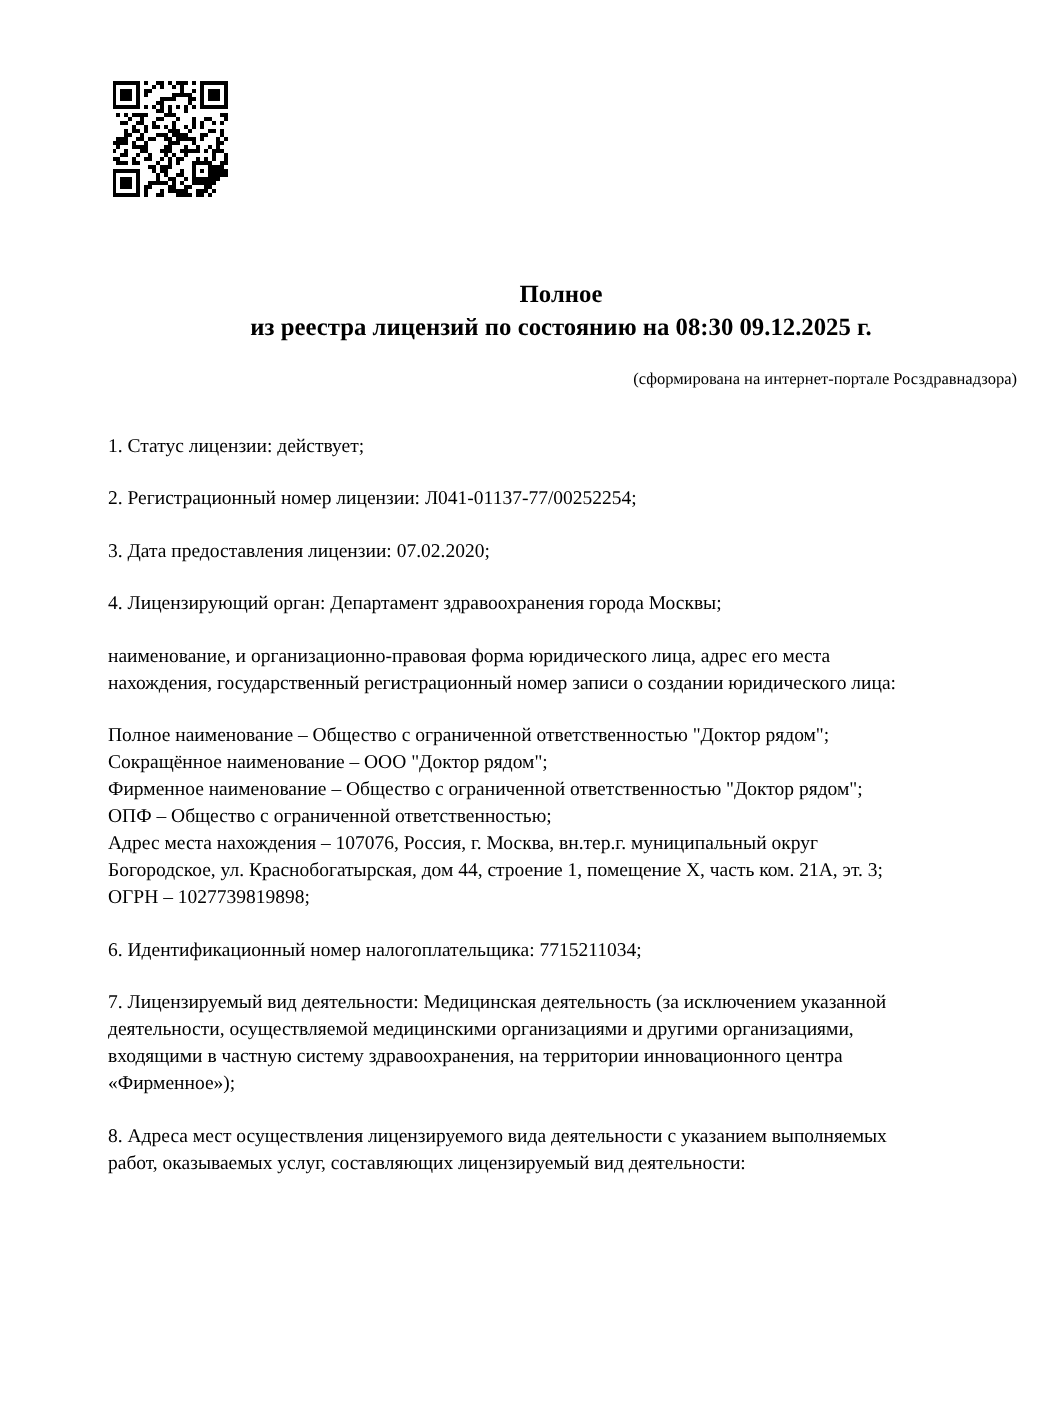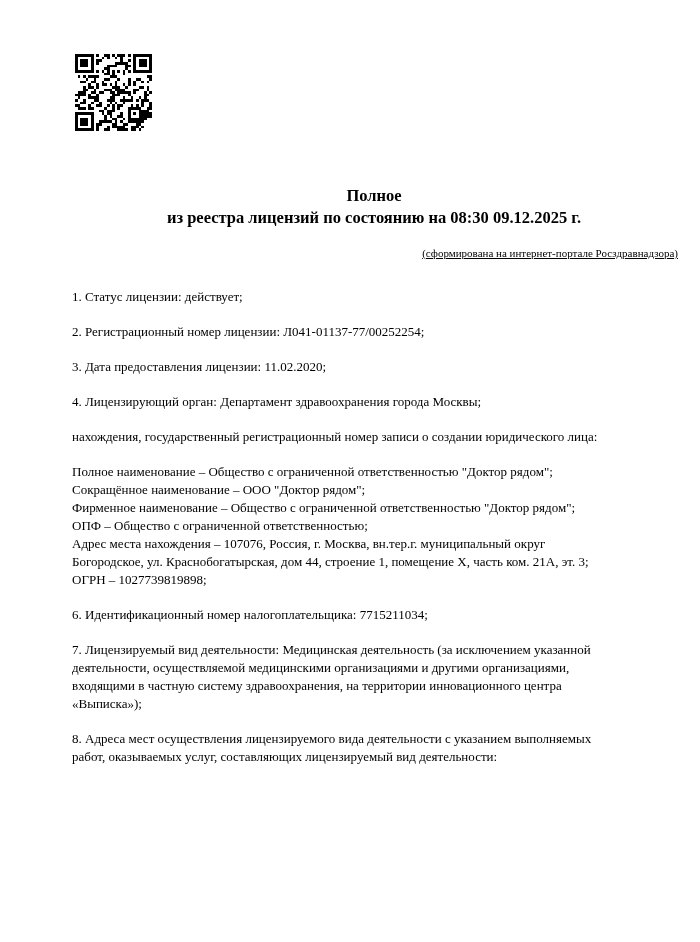--- a/index.html
+++ b/index.html
@@ -29,21 +29,20 @@
     line-height: 22px;
   }
   .formation-note {
     position: absolute;
     left: 72px;
     top: 246px;
     width: 606px;
     text-align: right;
     font-size: 11px;
     line-height: 14px;
-    text-decoration: underline;
   }
   .content {
     position: absolute;
     left: 72px;
     top: 288px;
     width: 628px;
     font-size: 13px;
     line-height: 18px;
   }
   .para { margin: 0 0 17px 0; }
@@ -343,28 +342,29 @@
 
   <div class="para">
     <div class="ln">1. Статус лицензии: действует;</div>
   </div>
 
   <div class="para">
     <div class="ln">2. Регистрационный номер лицензии: Л041-01137-77/00252254;</div>
   </div>
 
   <div class="para">
-    <div class="ln">3. Дата предоставления лицензии: 11.02.2020;</div>
+    <div class="ln">3. Дата предоставления лицензии: 07.02.2020;</div>
   </div>
 
   <div class="para">
     <div class="ln">4. Лицензирующий орган: Департамент здравоохранения города Москвы;</div>
   </div>
 
   <div class="para">
+    <div class="ln">наименование, и организационно-правовая форма юридического лица, адрес его места</div>
     <div class="ln">нахождения, государственный регистрационный номер записи о создании юридического лица:</div>
   </div>
 
   <div class="para">
     <div class="ln">Полное наименование – Общество с ограниченной ответственностью "Доктор рядом";</div>
     <div class="ln">Сокращённое наименование – ООО "Доктор рядом";</div>
     <div class="ln">Фирменное наименование – Общество с ограниченной ответственностью "Доктор рядом";</div>
     <div class="ln">ОПФ – Общество с ограниченной ответственностью;</div>
     <div class="ln">Адрес места нахождения – 107076, Россия, г. Москва, вн.тер.г. муниципальный округ</div>
     <div class="ln">Богородское, ул. Краснобогатырская, дом 44, строение 1, помещение X, часть ком. 21А, эт. 3;</div>
@@ -372,21 +372,21 @@
   </div>
 
   <div class="para">
     <div class="ln">6. Идентификационный номер налогоплательщика: 7715211034;</div>
   </div>
 
   <div class="para">
     <div class="ln">7. Лицензируемый вид деятельности: Медицинская деятельность (за исключением указанной</div>
     <div class="ln">деятельности, осуществляемой медицинскими организациями и другими организациями,</div>
     <div class="ln">входящими в частную систему здравоохранения, на территории инновационного центра</div>
-    <div class="ln">«Выписка»);</div>
+    <div class="ln">«Фирменное»);</div>
   </div>
 
   <div class="para">
     <div class="ln">8. Адреса мест осуществления лицензируемого вида деятельности с указанием выполняемых</div>
     <div class="ln">работ, оказываемых услуг, составляющих лицензируемый вид деятельности:</div>
   </div>
 
 </main>
 
 </body></html>

